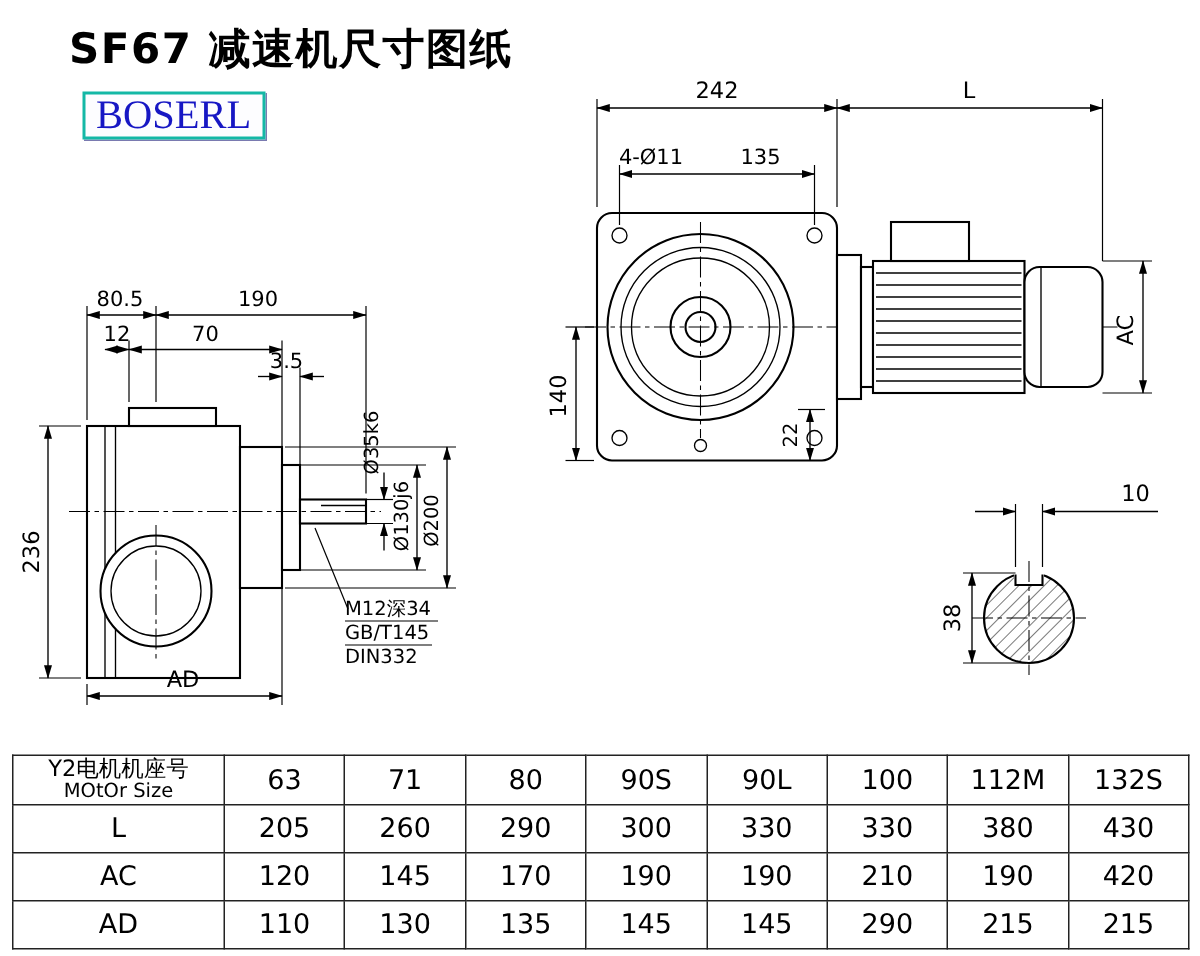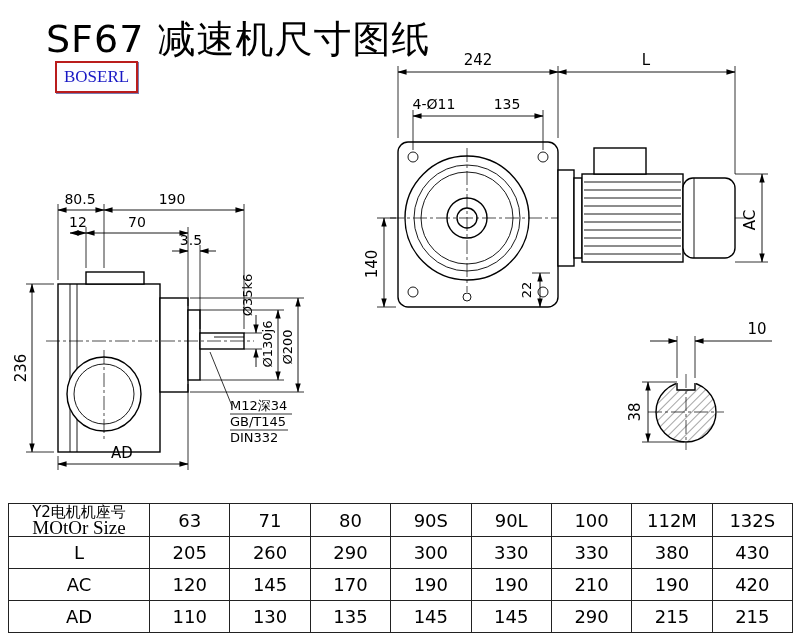--- a/index.html
+++ b/index.html
@@ -1,28 +1,28 @@
 <!DOCTYPE html>
 <html><head>
 <meta charset="utf-8">
 <style>
   html,body { margin:0; padding:0; background:#fff; }
   .page {
     position:relative; width:800px; height:637px; background:#ffffff;
     font-family:"DejaVu Sans","Liberation Sans",sans-serif; overflow:hidden;
   }
   .title {
-    position:absolute; left:46px; top:14px; font-size:38px; font-weight:normal;
+    position:absolute; left:46px; top:14px; font-size:28px; font-weight:bold;
     color:#000; letter-spacing:1px; white-space:nowrap;
   }
   .logo {
     position:absolute; left:55px; top:61px; display:inline-block;
-    border:2px solid #b91c1c; box-shadow:1px 1px 0 #7a7ab0;
+    border:2px solid #14b8a6; box-shadow:1px 1px 0 #7a7ab0;
     color:#1717c4; font-family:"Liberation Serif","DejaVu Serif",serif;
-    font-size:17px; line-height:27px; padding:0 7px 1px 7px; background:#fdfdff;
+    font-size:27px; line-height:27px; padding:0 7px 1px 7px; background:#fdfdff;
   }
   .drawing { position:absolute; left:0; top:0; }
 
   
   .ol  { fill:none; stroke:#000; stroke-width:1.4; }
   .olf { fill:#fff; stroke:#000; stroke-width:1.4; }
   .tl  { fill:none; stroke:#000; stroke-width:0.9; }
   .cl  { fill:none; stroke:#000; stroke-width:0.7; stroke-dasharray:14 3 3 3; }
   .ext { stroke:#000; stroke-width:0.8; }
   .dim  { fill:none; stroke:#000; stroke-width:0.9; marker-start:url(#arw); marker-end:url(#arw); }
@@ -36,21 +36,21 @@
   
   .size-table {
     position:absolute; left:8px; top:503px; width:785px;
     border-collapse:collapse; table-layout:fixed;
   }
   .size-table td {
     border:1px solid #222; text-align:center; vertical-align:middle;
     font-size:18px; color:#000; height:31px; padding:0; overflow:hidden;
   }
   .size-table td.hd  { font-size:15px; line-height:16px; }
-  .size-table td.hd .en { font-size:19px;font-family:Liberation Serif, serif; }
+  .size-table td.hd .en { font-size:13px; }
 </style>
 </head>
 <body>
 
 <div class="page">
 
   <div class="title">SF67 减速机尺寸图纸</div>
   <div class="logo">BOSERL</div>
 
   <svg class="drawing" width="800" height="505" viewBox="0 0 800 505" xmlns="http://www.w3.org/2000/svg">

